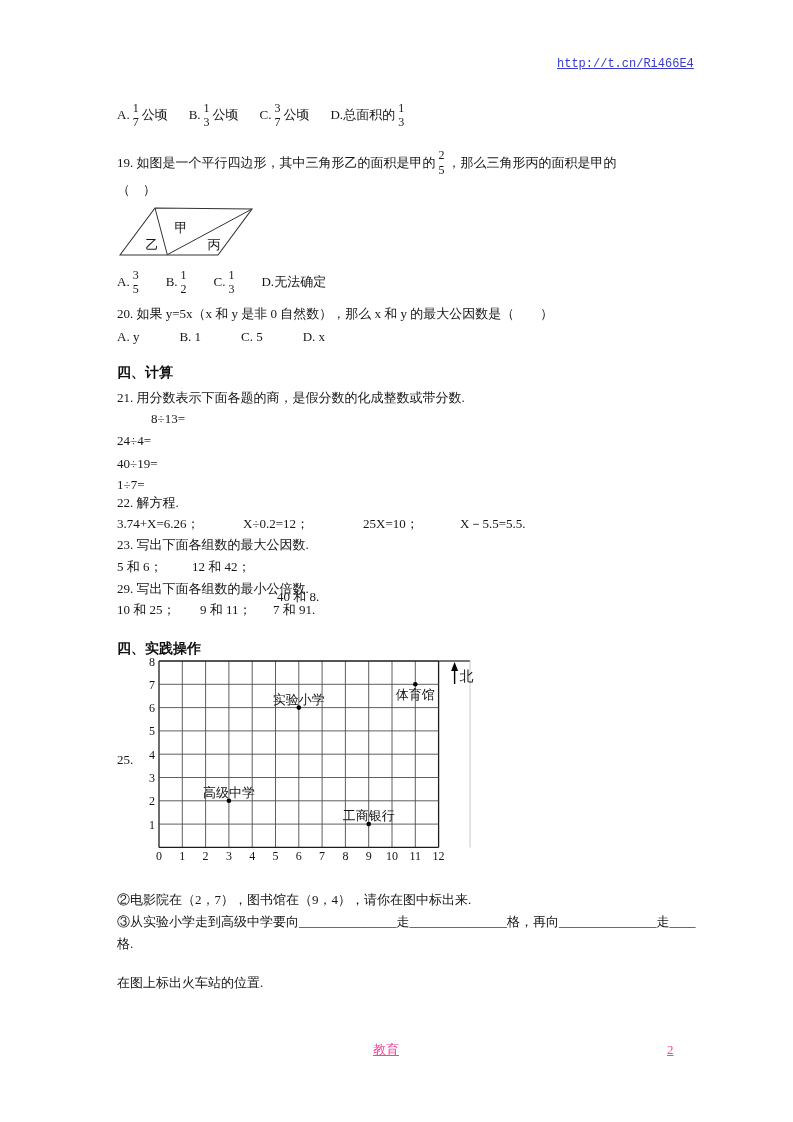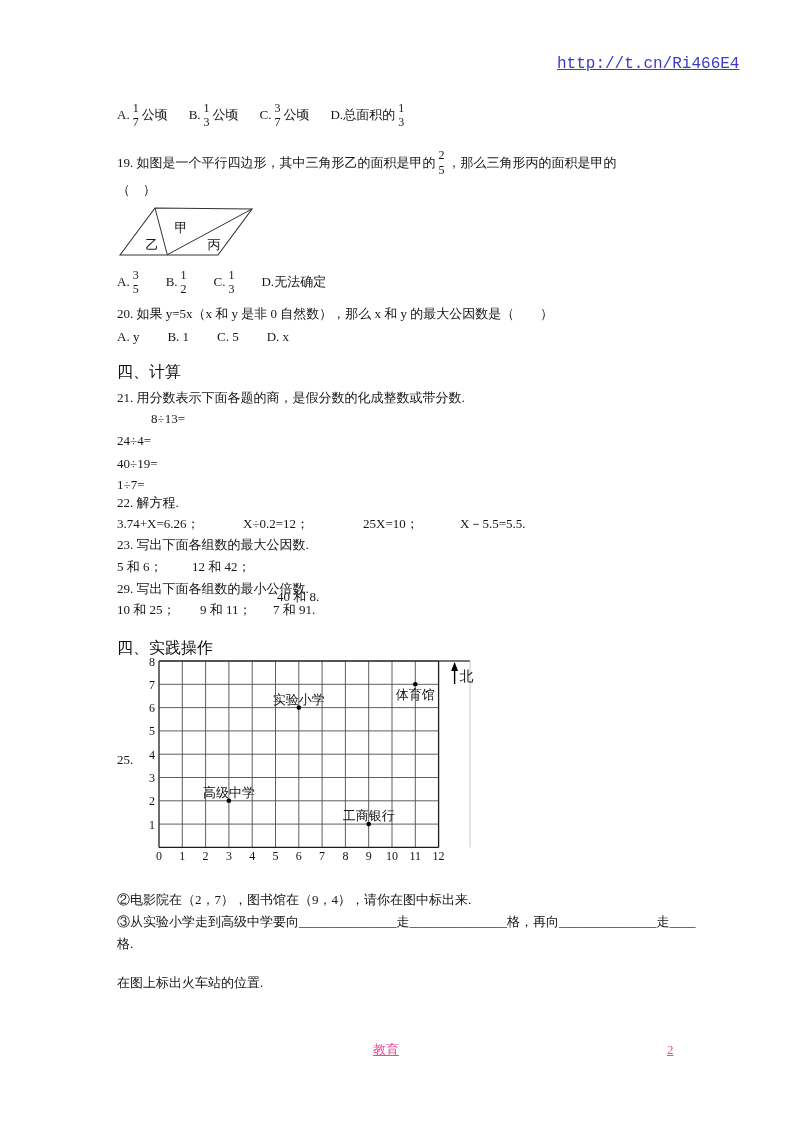--- a/index.html
+++ b/index.html
@@ -4,22 +4,22 @@
 <style>
   html,body{margin:0;padding:0;background:#fff;}
   .page{position:relative;width:793px;height:1122px;background:#fff;overflow:hidden;
         font-family:"Liberation Serif",serif;font-size:13px;color:#161616;}
   .abs{position:absolute;white-space:nowrap;line-height:16px;}
   .flexrow{display:flex;align-items:center;}
   .opt{display:flex;align-items:center;}
   .frac{display:inline-block;vertical-align:middle;text-align:center;line-height:1;margin:0 3px;}
   .frac span{display:block;font-size:12px;line-height:1.18;}
   .url-link{position:absolute;left:557px;top:57px;color:#3a3ace;text-decoration:underline;
-        font-family:"Liberation Mono",monospace;font-size:16px;line-height:14px;}
-  .heading{font-family:"Liberation Sans",sans-serif;font-weight:normal;font-size:16px;color:#0f0f0f;}
+        font-family:"Liberation Mono",monospace;font-size:12px;line-height:14px;}
+  .heading{font-family:"Liberation Sans",sans-serif;font-weight:bold;font-size:14px;color:#0f0f0f;}
   .flink{color:#ec4899;text-decoration:underline;}
   svg text{font-family:"Liberation Serif",serif;fill:#141414;}
 </style>
 </head>
 <body>
 
 <div class="page">
 
   <a class="url-link" href="#">http://t.cn/Ri466E4</a>
 
@@ -99,21 +99,21 @@
           <span>3</span>
         </span>
       </span>
     <span class="opt">
         <span>D. </span>
         <span>无法确定</span>
       </span>
   </div>
 
   <div class="abs" style="left:117px;top:306px;">20. 如果 y=5x（x 和 y 是非 0 自然数），那么 x 和 y 的最大公因数是（　　）</div>
-  <div class="abs flexrow" style="left:117px;top:329px;gap:28px;">
+  <div class="abs flexrow" style="left:117px;top:329px;gap:40px;">
     <span>A. y</span>
     <span>B. 1</span>
     <span>C. 5</span>
     <span>D. x</span>
   </div>
 
   <div class="abs heading" style="left:117px;top:364px;">四、计算</div>
   <div class="abs" style="left:117px;top:390px;">21. 用分数表示下面各题的商，是假分数的化成整数或带分数.</div>
   <div class="abs" style="left:117px;top:411px;margin-left:34px;">8÷13=</div>
   <div class="abs" style="left:117px;top:433px;">24÷4=</div>

